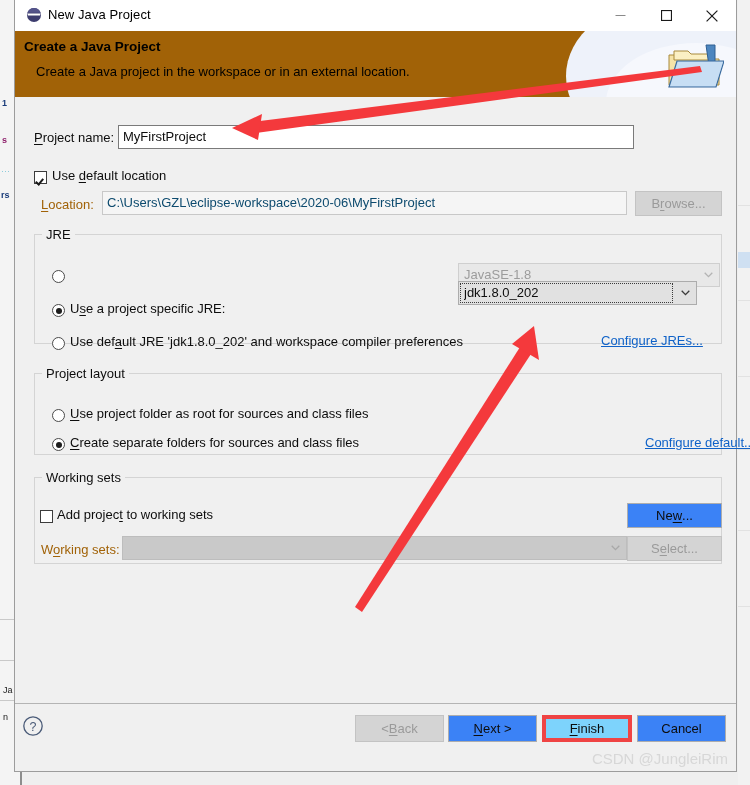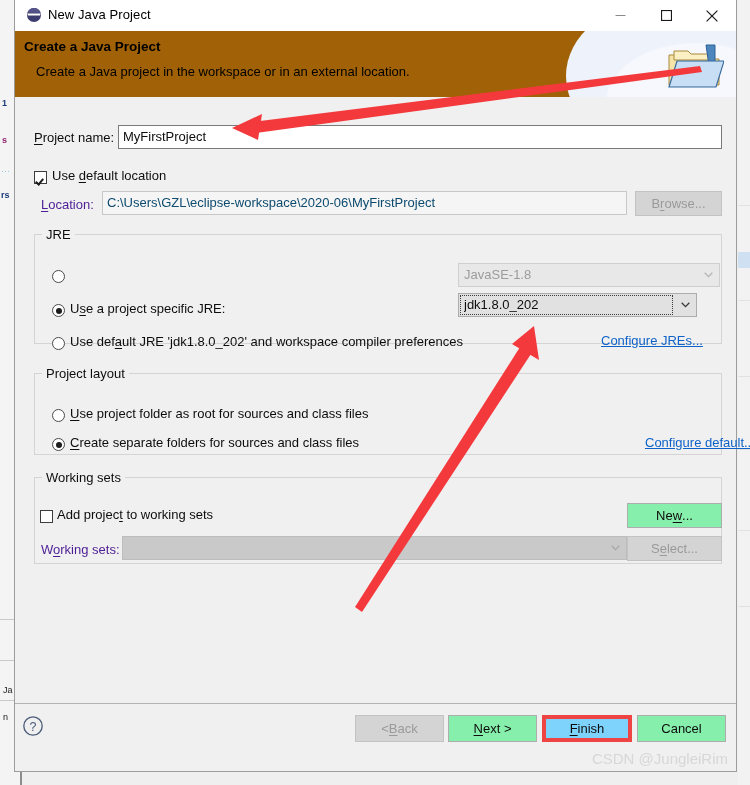--- a/index.html
+++ b/index.html
@@ -127,21 +127,21 @@
     position: absolute; left: 0; right: 0; bottom: 0; height: 67px;
     background: #f0f0f0;
   }
 
   
   .lbl {
     position: absolute;
     font-size: 13px; color: #0d0d0d;
     white-space: nowrap;
   }
-  .lbl-dim { color: #4c1d95; }
+  .lbl-dim { color: #a16207; }
   .ul { text-decoration: underline; text-decoration-thickness: 1px; text-underline-offset: 2px; }
 
   
   .textfield {
     position: absolute;
     background: #ffffff;
     border: 1px solid #7a7a7a;
     box-sizing: border-box;
     font-size: 13px;
     color: #0d0d0d;
@@ -153,21 +153,21 @@
   }
   .textfield.disabled {
     background: #f5f5f5;
     border: 1px solid #c8c8c8;
     color: #0c4a6e;
   }
 
   
   .btn {
     position: absolute;
-    background: #86efac;
+    background: #3b82f6;
     border: 1px solid #adadad;
     box-sizing: border-box;
     font-size: 13px;
     color: #0d0d0d;
     display: flex; align-items: center; justify-content: center;
     height: 25px;
   }
   .btn.disabled { color: #9a9a9a; background: #d4d4d4; border-color: #c3c3c3; }
   .btn.focus {
     border: 4px solid #ef4444;
@@ -353,21 +353,21 @@
           <path d="M12 21 h45 l-7.6 24 h-45 z" fill="#cfe3f7" opacity="0.6"></path>
         </svg>
       </div>
     </div>
 
     <div id="body">
 
       <div class="lbl" style="left:19px; top:33px;">
         <span class="ul">P</span><span>roject name:</span>
       </div>
-      <div class="textfield" style="left:103px; top:28px; width:604px;" title="">MyFirstProject</div>
+      <div class="textfield" style="left:103px; top:28px; width:516px;" title="">MyFirstProject</div>
 
       <div class="cb checked" style="left:19px; top:74px;"></div>
       <div class="lbl" style="left:37px; top:71px;">
         <span>Use </span><span class="ul">d</span><span>efault location</span>
       </div>
 
       <div class="lbl lbl-dim" style="left:26px; top:100px;">
         <span class="ul">L</span><span>ocation:</span>
       </div>
       <div class="textfield disabled" style="left:87px; top:94px; width:525px;">C:\Users\GZL\eclipse-workspace\2020-06\MyFirstProject</div>
@@ -387,21 +387,21 @@
           <svg width="9" height="6" viewBox="0 0 9 6">
               <path d="M0.7 0.7 L4.5 4.6 L8.3 0.7" fill="none" stroke="#b4b4b4" stroke-width="1.3"></path>
             </svg>
         </span>
       </div>
 
       <div class="rb sel" style="left:37px; top:207px;"></div>
       <div class="lbl" style="left:55px; top:204px;">
         <span>U</span><span class="ul">s</span><span>e a project specific JRE:</span>
       </div>
-      <div class="combo" style="left:443px; top:196px; width:239px;">
+      <div class="combo" style="left:443px; top:184px; width:239px;">
         <span class="inner-focus"></span>
         <span class="cv">jdk1.8.0_202</span>
         <span class="arrow">
           <svg width="9" height="6" viewBox="0 0 9 6">
               <path d="M0.7 0.7 L4.5 4.6 L8.3 0.7" fill="none" stroke="#3b3b3b" stroke-width="1.3"></path>
             </svg>
         </span>
       </div>
 
       <div class="rb" style="left:37px; top:240px;"></div>

